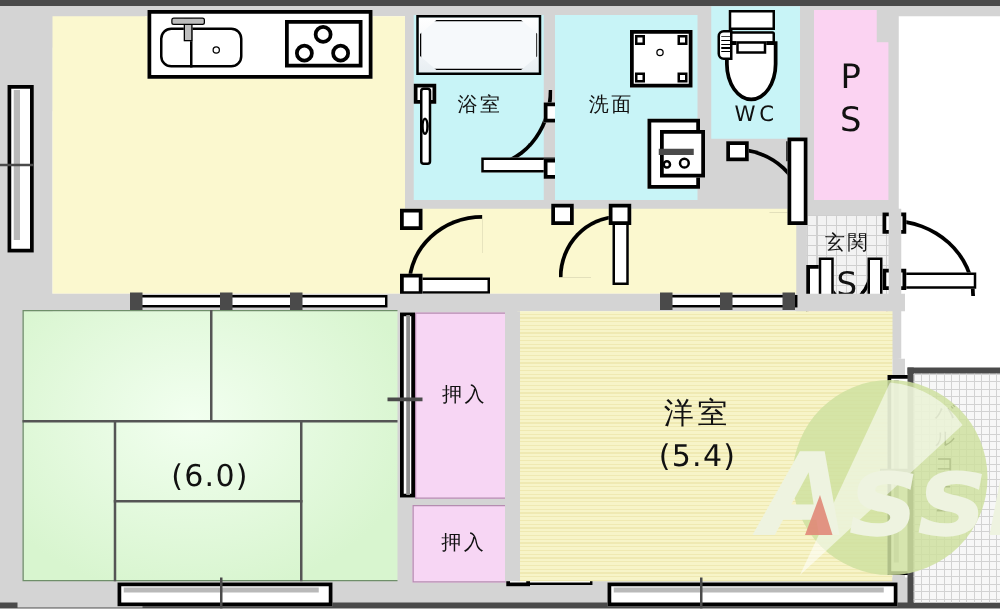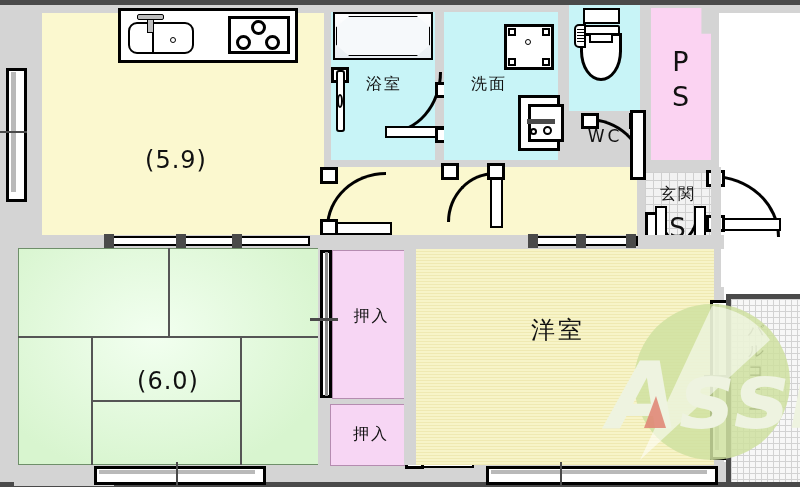--- a/index.html
+++ b/index.html
@@ -96,21 +96,20 @@
   <div class="ab wall" style="left:0;top:462px;width:800px;height:25px;"></div>
   <div class="ab wallk" style="left:0;top:482px;width:800px;height:5px;"></div>
 
   <div class="ab wall" style="left:14px;top:420px;width:100px;height:66px;"></div>
 
   <div class="ab r-dk" style="left:42px;top:13px;width:282px;height:222px;"></div>
 
   <div class="ab r-hall" style="left:324px;top:162px;width:318px;height:73px;"></div>
   <div class="ab r-dk" style="left:324px;top:13px;width:6px;height:150px;"></div>
 
-  <div class="lbl lbl-area" style="left:96px;top:147px;width:160px;">(5.9)</div>
 
   <div class="fx" style="left:118px;top:8px;width:180px;height:55px;"></div>
 
   <div class="ab" style="left:128px;top:22px;width:66px;height:32px;border:2px solid #000;border-radius:9px;background:#fff;"></div>
   <div class="ab" style="left:152px;top:22px;width:2px;height:32px;background:#000;"></div>
 
   <div class="ab" style="left:147px;top:15px;width:7px;height:18px;background:#bdbdbd;border:1px solid #000;"></div>
   <div class="ab" style="left:137px;top:14px;width:27px;height:6px;background:#bdbdbd;border:1px solid #000;border-radius:2px;"></div>
   <div class="ab" style="left:170px;top:37px;width:6px;height:6px;border:1px solid #000;border-radius:50%;background:#fff;"></div>
 
@@ -162,21 +161,21 @@
   <div class="fx-thin" style="left:583px;top:8px;width:37px;height:16px;border-width:2px;"></div>
 
   <div class="ab" style="left:582px;top:25px;width:38px;height:10px;border:2px solid #000;background:#fff;border-radius:2px;"></div>
 
   <div class="ab" style="left:580px;top:33px;width:42px;height:48px;border:3px solid #000;background:#fff;border-radius:0 0 50% 50%/0 0 62% 62%;"></div>
   <div class="ab" style="left:589px;top:33px;width:24px;height:10px;border:2px solid #000;background:#fff;"></div>
 
   <div class="ab" style="left:574px;top:24px;width:12px;height:24px;border:2px solid #000;background:#fff;border-radius:5px 0 0 5px;"></div>
   <div class="ab" style="left:577px;top:29px;width:7px;height:13px;background:repeating-linear-gradient(to bottom,#000 0px,#000 1px,#fff 1px,#fff 3px);"></div>
 
-  <div class="lbl lbl-wc" style="left:570px;top:83px;width:70px;margin-top:44px;">WC</div>
+  <div class="lbl lbl-wc" style="left:570px;top:83px;width:70px;">WC</div>
 
   <div class="arc arc-tr" style="left:588px;top:118px;width:56px;height:52px;"></div>
   <div class="leaf" style="left:632px;top:118px;width:8px;height:56px;"></div>
   <div class="jamb" style="left:581px;top:113px;width:12px;height:10px;"></div>
   <div class="jamb" style="left:629px;top:113px;width:12px;height:10px;"></div>
 
   <div class="ab wall" style="left:644px;top:5px;width:75px;height:170px;"></div>
   <div class="ab r-ps" style="left:651px;top:8px;width:60px;height:152px;clip-path:polygon(0 0,84% 0,84% 17%,100% 17%,100% 100%,0 100%);"></div>
   <div class="lbl lbl-ps" style="left:651px;top:45px;width:60px;">P</div>
   <div class="lbl lbl-ps" style="left:651px;top:80px;width:60px;">S</div>
@@ -256,20 +255,21 @@
 
   <div class="arc arc-tr" style="left:412px;top:408px;width:58px;height:54px;"></div>
   <div class="leaf" style="left:408px;top:455px;width:62px;height:9px;"></div>
   <div class="jamb" style="left:405px;top:403px;width:13px;height:11px;"></div>
   <div class="jamb" style="left:405px;top:452px;width:13px;height:11px;"></div>
 
   <div class="ab r-youshitsu" style="left:414px;top:249px;width:300px;height:216px;"></div>
   <div class="ab wall" style="left:404px;top:249px;width:12px;height:216px;"></div>
 
   <div class="lbl lbl-room" style="left:478px;top:317px;width:160px;">洋室</div>
+  <div class="lbl lbl-area" style="left:478px;top:352px;width:160px;">(5.4)</div>
 
   <div class="win" style="left:486px;top:466px;width:226px;height:13px;"></div>
   <div class="win-in" style="left:491px;top:470px;width:216px;height:4px;"></div>
   <div class="ab wallk" style="left:560px;top:462px;width:2px;height:25px;"></div>
 
   <div class="ab wall" style="left:714px;top:287px;width:10px;height:178px;"></div>
   <div class="win" style="left:710px;top:300px;width:14px;height:154px;"></div>
   <div class="win-in" style="left:715px;top:304px;width:4px;height:146px;"></div>
   <div class="ab wallk" style="left:704px;top:375px;width:28px;height:3px;"></div>
 

